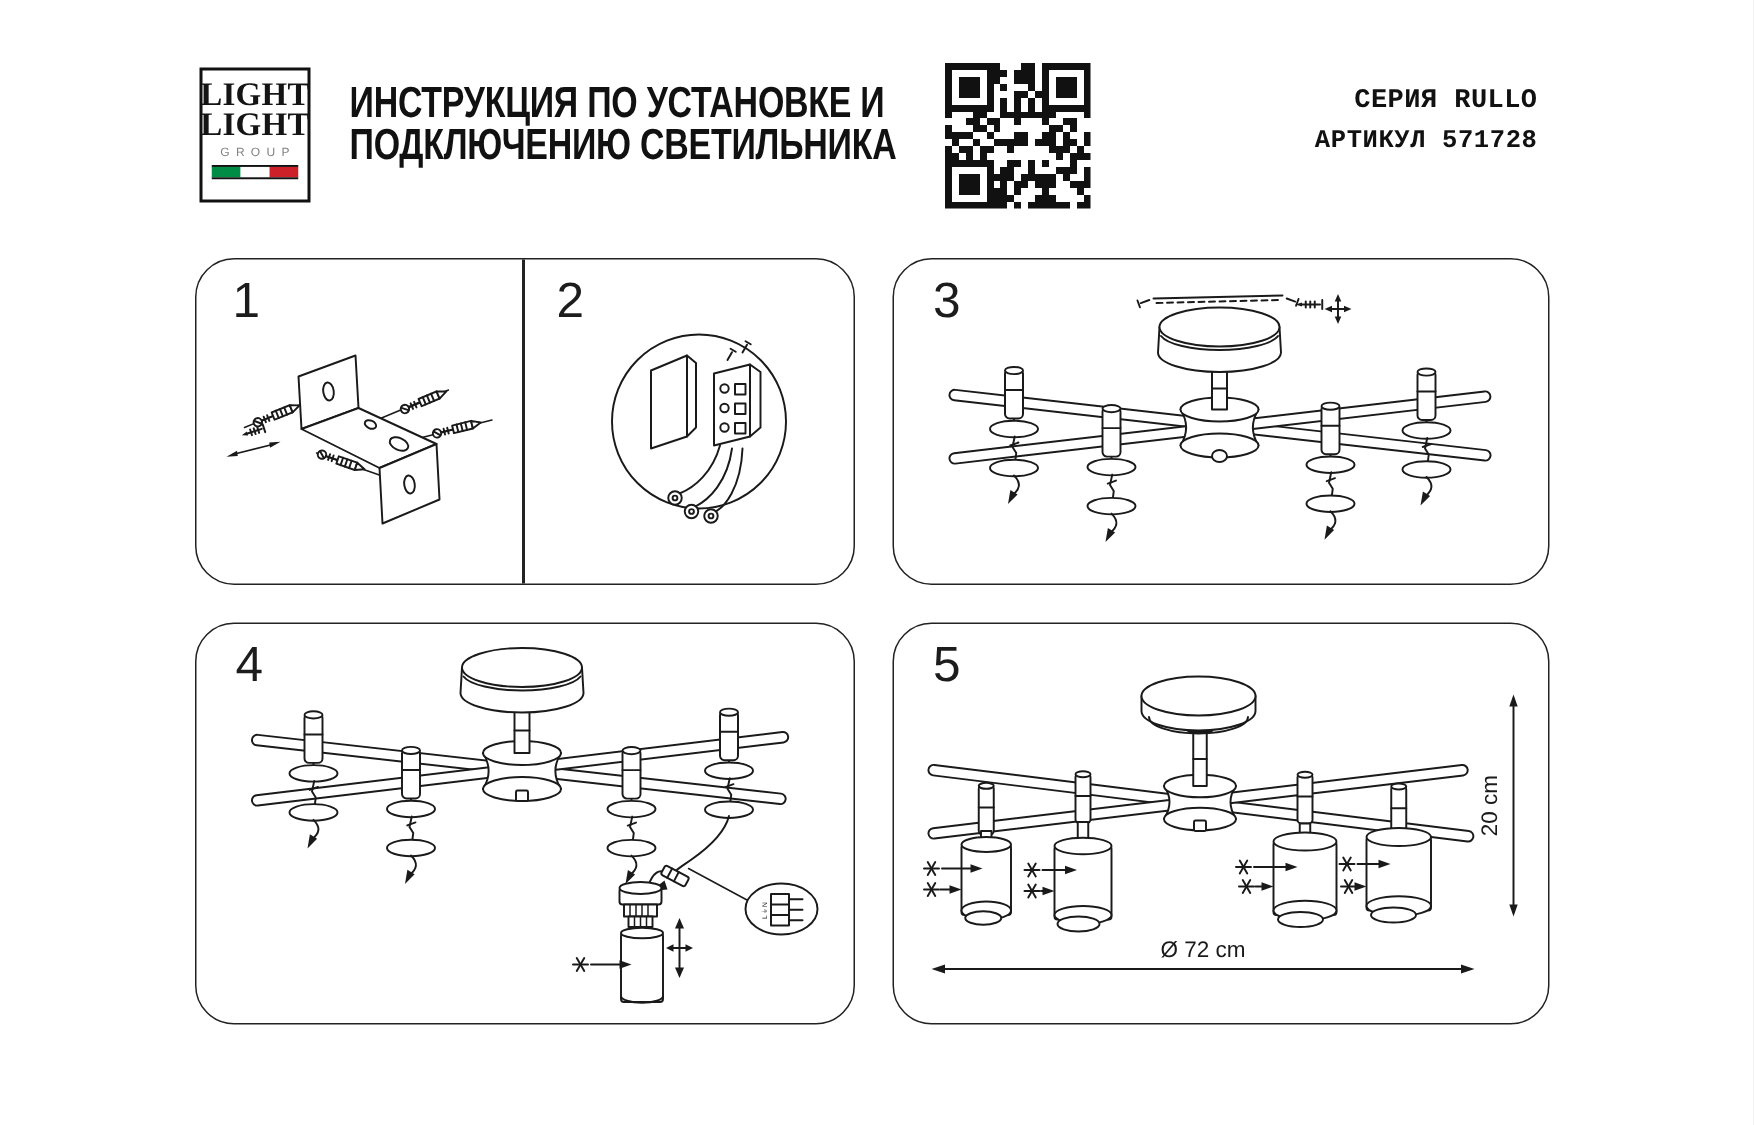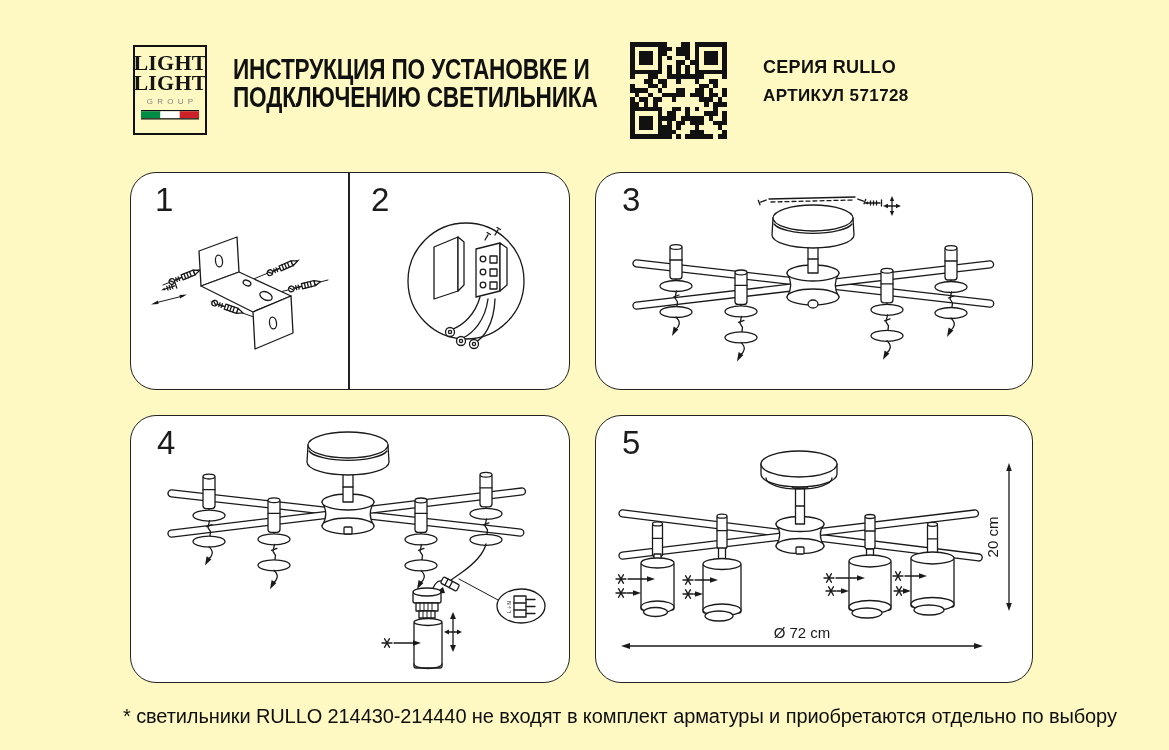--- a/index.html
+++ b/index.html
@@ -1,28 +1,28 @@
 <!DOCTYPE html>
 <html><head>
 <meta charset="utf-8">
 <style>
   html,body{margin:0;padding:0;background:#e8e8e8;}
-  .page{position:relative;width:1169px;height:750px;background:#fef9c3;overflow:hidden;
+  .page{position:relative;width:1169px;height:750px;background:#ffffff;overflow:hidden;
         font-family:"Liberation Sans",sans-serif;color:#151515;}
   
   .logo-box{position:absolute;left:133px;top:45px;width:74px;height:90px;border:2px solid #111;
             box-sizing:border-box;display:flex;flex-direction:column;align-items:center;padding-top:6px;}
   .logo-word{font-family:"Liberation Serif",serif;font-weight:700;font-size:22px;line-height:0.93;
              letter-spacing:0.2px;color:#141414;}
   .logo-sub{font-size:8px;letter-spacing:4.2px;color:#828282;margin-top:3px;margin-left:4px;}
   .logo-flag{margin-top:4px;line-height:0;}
   .title{position:absolute;left:233px;top:55px;font-size:29px;font-weight:700;line-height:28px;
          letter-spacing:-0.2px;white-space:nowrap;transform:scale(0.78,1);transform-origin:0 0;color:#111;}
   .qr{position:absolute;left:630px;top:42px;width:97px;height:97px;}
-  .series-block{position:absolute;left:763px;top:57px;width:262px;text-align:left;color:#111;}
+  .series-block{position:absolute;left:763px;top:57px;width:262px;text-align:right;color:#111;font-family:Liberation Mono, monospace;}
   .series-line{font-size:18px;font-weight:700;letter-spacing:0.3px;}
   .article-line{font-size:17px;font-weight:700;letter-spacing:0.4px;margin-top:8px;}
   
   .panel{position:absolute;background:#fff;border:1.6px solid #222;border-radius:26px;box-sizing:border-box;}
   #panel12{left:130px;top:172px;width:440px;height:218px;}
   #panel3{left:595px;top:172px;width:438px;height:218px;}
   #panel4{left:130px;top:415px;width:440px;height:268px;}
   #panel5{left:595px;top:415px;width:438px;height:268px;}
   .divider{position:absolute;left:217px;top:0;bottom:0;width:1.6px;background:#222;}
   .num{position:absolute;font-size:33px;font-weight:400;color:#1c1c1c;top:8px;}
@@ -472,14 +472,13 @@
       </g>
       <g>
         <line x1="34" y1="230" x2="378" y2="230"></line>
         <path class="k" d="M25,230 l9,-3 v6 z"></path>
         <path class="k" d="M387,230 l-9,-3 v6 z"></path>
         <text class="txt" x="206" y="222" font-size="15" text-anchor="middle">Ø 72 cm</text>
       </g>
     </svg>
   </div>
 
-  <div class="footnote">* светильники RULLO 214430-214440 не входят в комплект арматуры и приобретаются отдельно по выбору</div>
 </div>
 
 </body></html>

